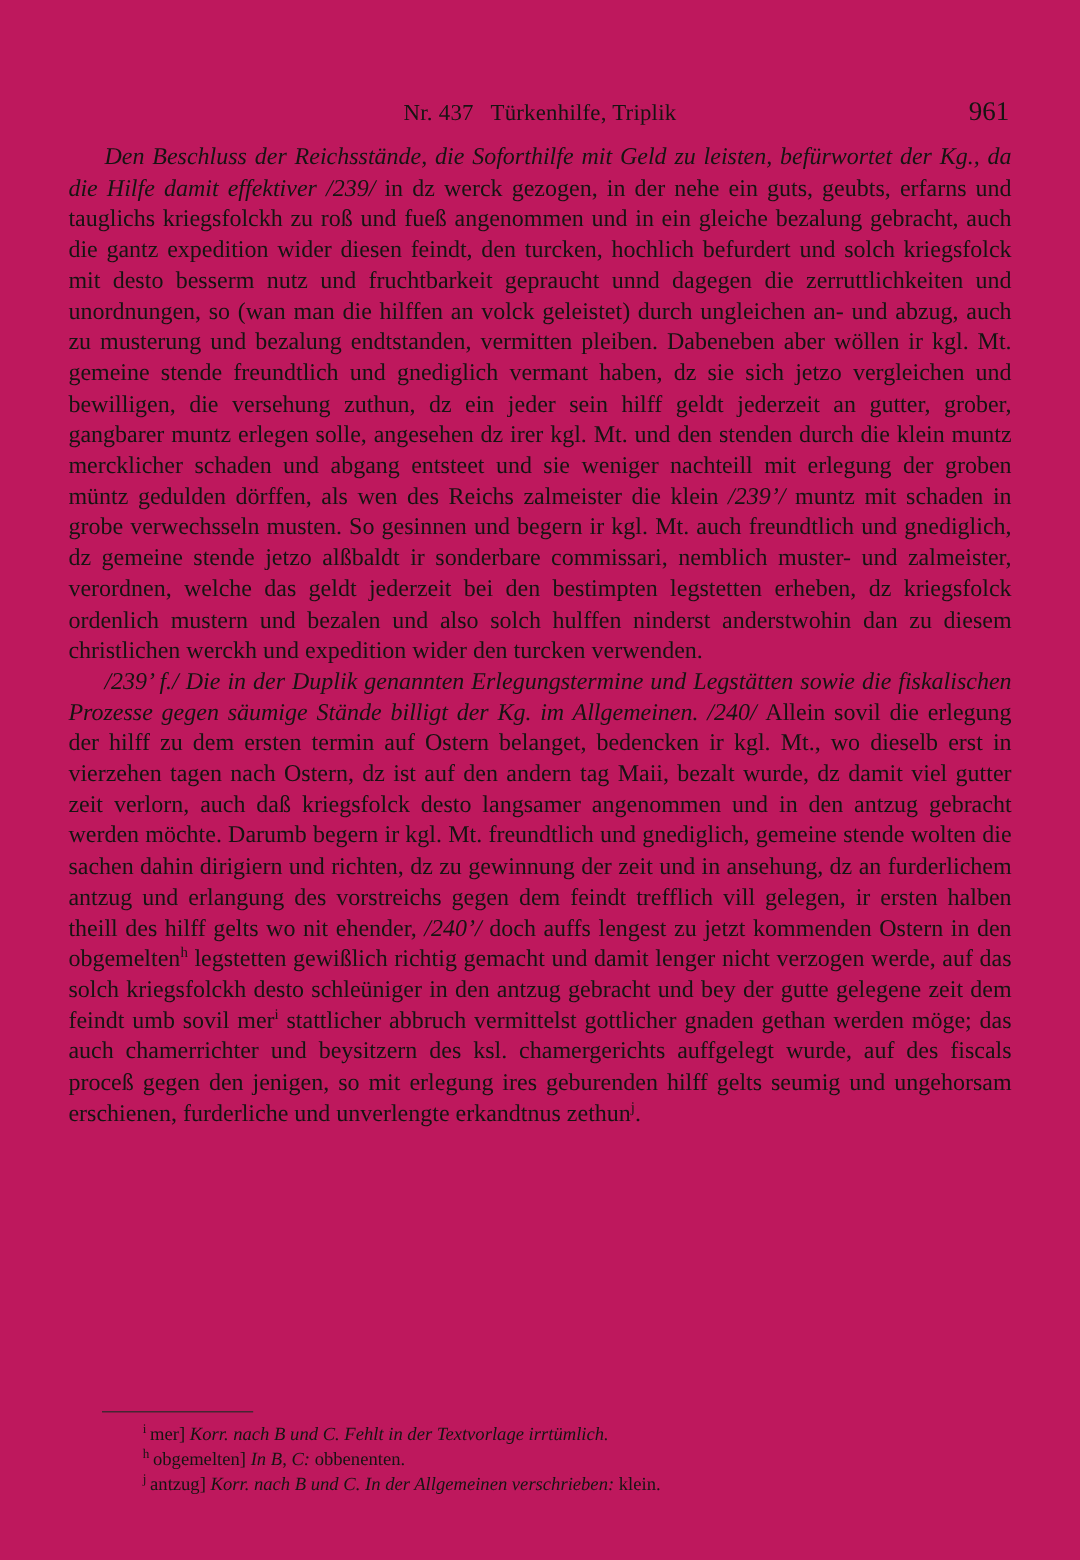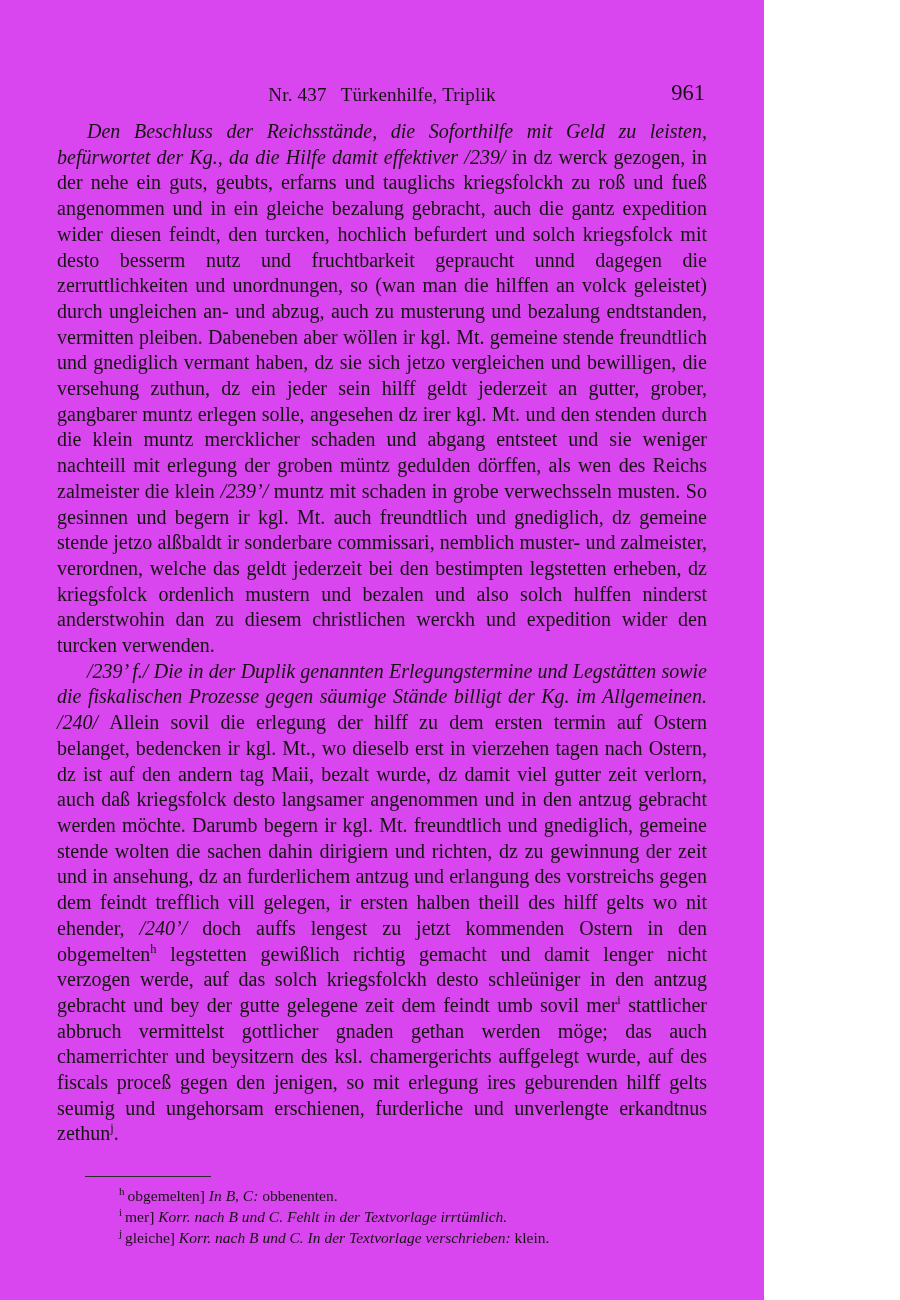--- a/index.html
+++ b/index.html
@@ -1,20 +1,20 @@
 <!DOCTYPE html>
 <html lang="de"><head>
 <meta charset="utf-8">
 <style>
   html, body { margin: 0; padding: 0; background: #ffffff; }
   .page {
     position: relative;
-    width: 764px;
+    width: 900px;
     height: 1300px;
-    background: #d946ef;
+    background: #be185d;
     font-family: "Liberation Serif", "DejaVu Serif", serif;
     color: #161412;
     overflow: hidden;
     box-sizing: border-box;
   }
   .header {
     position: absolute;
     top: 84px;
     left: 57px;
     right: 57px;
@@ -84,23 +84,23 @@
   </div>
 
   <div class="body-text">
     <p><span class="it">Den Beschluss der Reichsstände, die Soforthilfe mit Geld zu leisten, befürwortet der Kg., da die Hilfe damit effektiver /239/ </span><span>in dz werck gezogen, in der nehe ein guts, geubts, erfarns und tauglichs kriegsfolckh zu roß und fueß angenommen und in ein gleiche bezalung gebracht, auch die gantz expedition wider diesen feindt, den turcken, hochlich befurdert und solch kriegsfolck mit desto besserm nutz und fruchtbarkeit gepraucht unnd dagegen die zerruttlichkeiten und unordnungen, so (wan man die hilffen an volck geleistet) durch ungleichen an- und abzug, auch zu musterung und bezalung endtstanden, vermitten pleiben. Dabeneben aber wöllen ir kgl. Mt. gemeine stende freundtlich und gnediglich vermant haben, dz sie sich jetzo vergleichen und bewilligen, die versehung zuthun, dz ein jeder sein hilff geldt jederzeit an gutter, grober, gangbarer muntz erlegen solle, angesehen dz irer kgl. Mt. und den stenden durch die klein muntz mercklicher schaden und abgang entsteet und sie weniger nachteill mit erlegung der groben müntz gedulden dörffen, als wen des Reichs zalmeister die klein </span><span class="it">/239’/</span><span> muntz mit schaden in grobe verwechsseln musten. So gesinnen und begern ir kgl. Mt. auch freundtlich und gnediglich, dz gemeine stende jetzo alßbaldt ir sonderbare commissari, nemblich muster- und zalmeister, verordnen, welche das geldt jederzeit bei den bestimpten legstetten erheben, dz kriegsfolck ordenlich mustern und bezalen und also solch hulffen ninderst anderstwohin dan zu diesem christlichen werckh und expedition wider den turcken verwenden.</span></p>
     <p><span class="it">/239’ f./ Die in der Duplik genannten Erlegungstermine und Legstätten sowie die fiskalischen Prozesse gegen säumige Stände billigt der Kg. im Allgemeinen. /240/ </span><span>Allein sovil die erlegung der hilff zu dem ersten termin auf Ostern belanget, bedencken ir kgl. Mt., wo dieselb erst in vierzehen tagen nach Ostern, dz ist auf den andern tag Maii, bezalt wurde, dz damit viel gutter zeit verlorn, auch daß kriegsfolck desto langsamer angenommen und in den antzug gebracht werden möchte. Darumb begern ir kgl. Mt. freundtlich und gnediglich, gemeine stende wolten die sachen dahin dirigiern und richten, dz zu gewinnung der zeit und in ansehung, dz an furderlichem antzug und erlangung des vorstreichs gegen dem feindt trefflich vill gelegen, ir ersten halben theill des hilff gelts wo nit ehender, </span><span class="it">/240’/</span><span> doch auffs lengest zu jetzt kommenden Ostern in den obgemelten</span><sup>h</sup><span> legstetten gewißlich richtig gemacht und damit lenger nicht verzogen werde, auf das solch kriegsfolckh desto schleüniger in den antzug gebracht und bey der gutte gelegene zeit dem feindt umb sovil mer</span><sup>i</sup><span> stattlicher abbruch vermittelst gottlicher gnaden gethan werden möge; das auch chamerrichter und beysitzern des ksl. chamergerichts auffgelegt wurde, auf des fiscals proceß gegen den jenigen, so mit erlegung ires geburenden hilff gelts seumig und ungehorsam erschienen, furderliche und unverlengte erkandtnus zethun</span><sup>j</sup><span>.</span></p>
   </div>
 
   <div class="footnotes">
     <div class="fn-rule"></div>
     <div class="footnote">
+      <sup>i</sup><span><span>mer] </span><span class="it">Korr. nach B und C. Fehlt in der Textvorlage irrtümlich.</span></span>
+    </div>
+    <div class="footnote">
       <sup>h</sup><span><span>obgemelten] </span><span class="it">In B, C: </span><span>obbenenten.</span></span>
     </div>
     <div class="footnote">
-      <sup>i</sup><span><span>mer] </span><span class="it">Korr. nach B und C. Fehlt in der Textvorlage irrtümlich.</span></span>
-    </div>
-    <div class="footnote">
-      <sup>j</sup><span><span>gleiche] </span><span class="it">Korr. nach B und C. In der Textvorlage verschrieben: </span><span>klein.</span></span>
+      <sup>j</sup><span><span>antzug] </span><span class="it">Korr. nach B und C. In der Allgemeinen verschrieben: </span><span>klein.</span></span>
     </div>
   </div>
 
 </div>
 
 </body></html>

